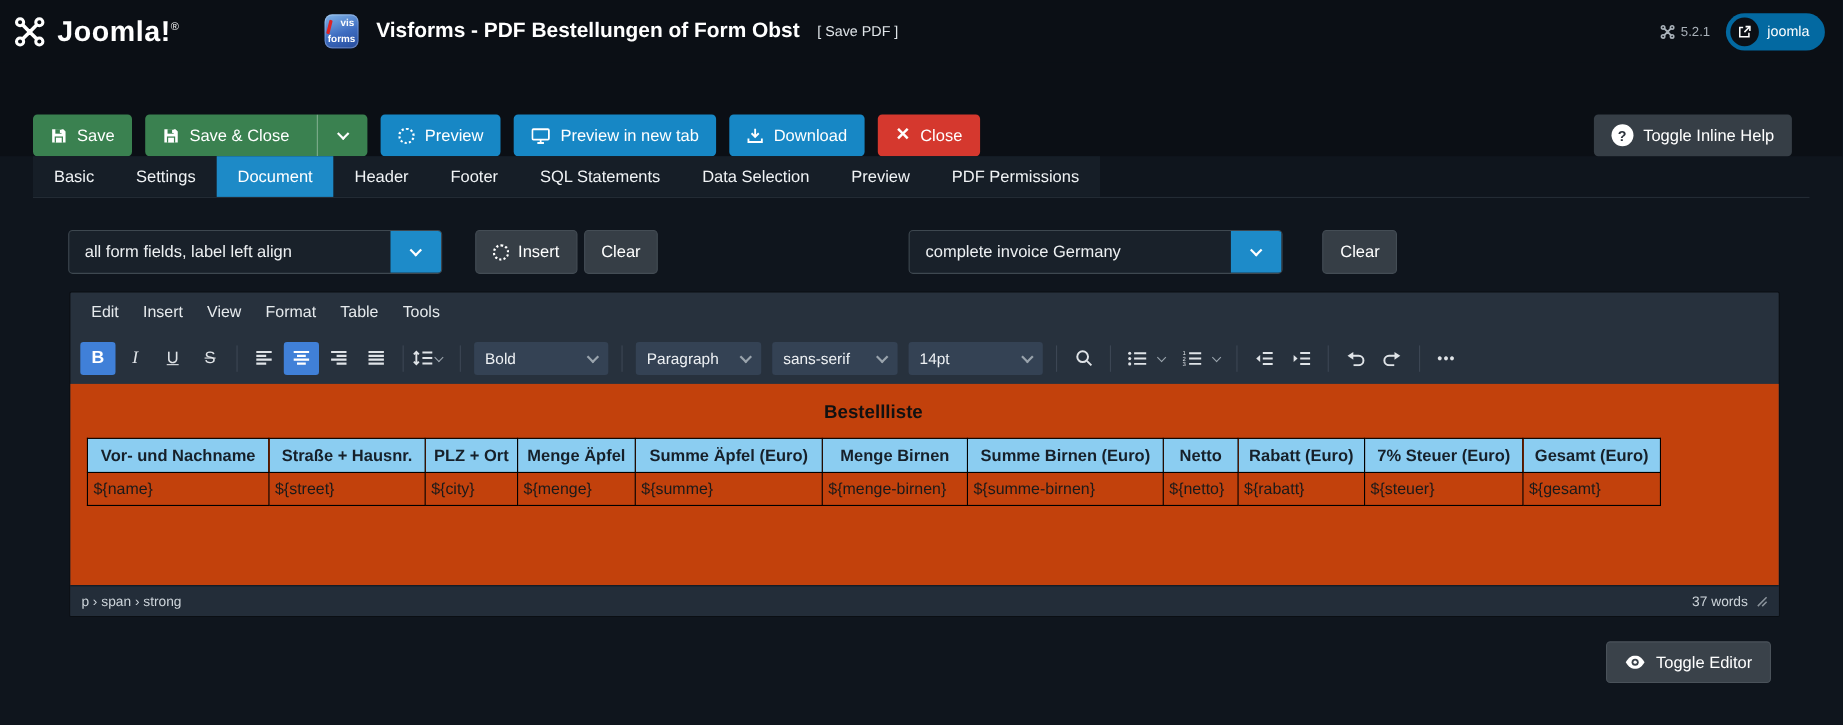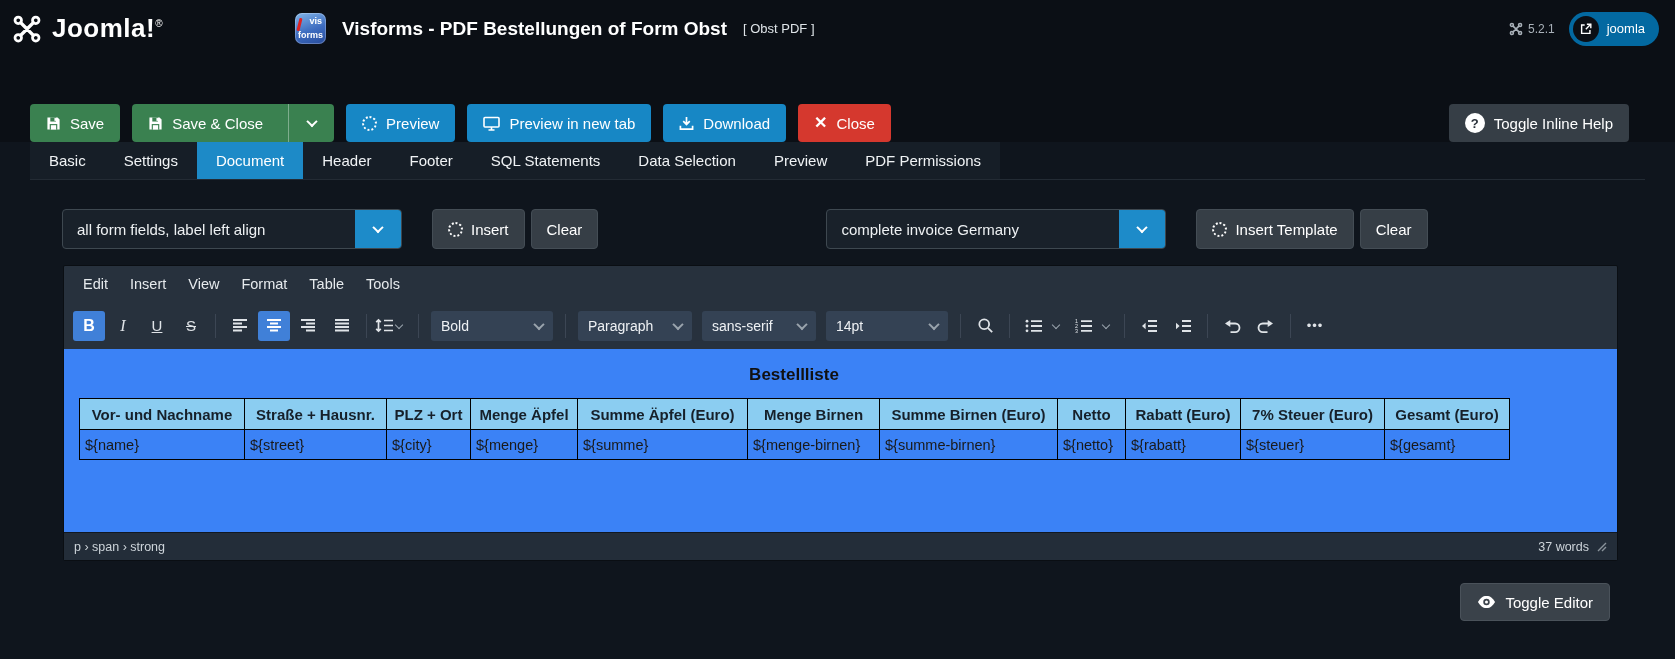--- a/index.html
+++ b/index.html
@@ -69,21 +69,21 @@
   .tbtn .glyph-u { text-decoration:underline; font-size:15px; }
   .tbtn .glyph-s { text-decoration:line-through; font-size:15px; }
   .tsep { width:1px; height:24px; background:#3c4document654; background:#3c4654; margin:0 7px; }
   .tsel { display:inline-flex; align-items:center; justify-content:space-between; height:30px; padding:0 10px; margin:0 5px; min-width:110px; background:#344254; border-radius:3px; font-size:14px; color:#eef1f4; cursor:pointer; gap:14px; white-space:nowrap; }
   .tsel .chev, .cms-chev { color:#9aa4ad; }
   .cms-btn { display:inline-flex; align-items:center; gap:7px; padding:0 8px; height:30px; color:#e6eaed; font-size:14.5px; cursor:pointer; }
   .listgrp { display:inline-flex; align-items:center; }
   .minichev { display:inline-block; width:6px; height:6px; border-right:1.6px solid #9aa4ad; border-bottom:1.6px solid #9aa4ad; transform:rotate(45deg); margin:0 8px 2px 2px; }
 
   
-  .canvas { background:#3b82f6; color:#1a1a1a; height:183px; overflow:hidden; }
+  .canvas { background:#c2410c; color:#1a1a1a; height:183px; overflow:hidden; }
   .doc-title { width:1430px; margin:16px 0 0 15px; text-align:center; font-size:17px; font-weight:bold; color:#111; }
   table.doc { border-collapse:collapse; table-layout:fixed; width:1430px; margin:13px 0 0 15px; }
   table.doc th { background:#8bcdf1; border:1px solid #000; height:31px; font-size:15px; font-weight:bold; color:#16202a; text-align:center; padding:0 4px; overflow:hidden; white-space:nowrap; }
   table.doc td { border:1px solid #000; height:30px; font-size:14.5px; padding:0 5px; white-space:nowrap; overflow:hidden; }
   .c0{width:165px}.c1{width:142px}.c2{width:84px}.c3{width:107px}.c4{width:170px}.c5{width:132px}.c6{width:178px}.c7{width:68px}.c8{width:115px}.c9{width:144px}.c10{width:125px}
 
   
   .statusbar { height:28px; background:#232d39; border-top:1px solid #111822; display:flex; align-items:center; padding:0 10px; font-size:12.5px; color:#cdd4da; }
   .status-path { cursor:pointer; }
   .status-right { margin-left:auto; display:flex; align-items:center; gap:8px; }
@@ -111,21 +111,21 @@
     </span>
     <span class="brand-word"><span>Joomla!</span><sup>®</sup></span>
   </div>
   <div class="pagetitle">
     <span class="visforms-icon">
       <span class="vf-slash"></span>
       <span class="vis">vis</span>
       <span class="forms">forms</span>
     </span>
     <span class="title-main">Visforms - PDF Bestellungen of Form Obst</span>
-    <span class="title-suffix">[ Obst PDF ]</span>
+    <span class="title-suffix">[ Save PDF ]</span>
   </div>
   <div class="topbar-right">
     <span class="version">
       <span class="joomla-mark">
         <svg width="14" height="14" viewBox="0 0 24 24" fill="none" stroke="currentColor">
           <circle cx="5" cy="5" r="2.6" stroke-width="2.6"></circle>
             <circle cx="19" cy="5" r="2.6" stroke-width="2.6"></circle>
           <circle cx="5" cy="19" r="2.6" stroke-width="2.6"></circle>
             <circle cx="19" cy="19" r="2.6" stroke-width="2.6"></circle>
           <path d="M7 7l5 5M17 7l-5 5M7 17l5-5M17 17l-5-5" stroke-width="3" stroke-linecap="round"></path>
@@ -241,24 +241,20 @@
     <span>Clear</span>
   </button>
   <span class="gap228"></span>
   <div class="selectbox">
     <span class="sel-label">complete invoice Germany</span>
     <span class="sel-btn">
         <span class="chev"></span>
       </span>
   </div>
   <span class="gap30"></span>
-  <button class="ctl-btn">
-    <span class="spinner"></span>
-    <span>Insert Template</span>
-  </button>
   <span class="gap6"></span>
   <button class="ctl-btn">
     <span>Clear</span>
   </button>
 </div>
 
 <div class="editor">
 
   <div class="menubar">
     <span class="menu-item">Edit</span>

